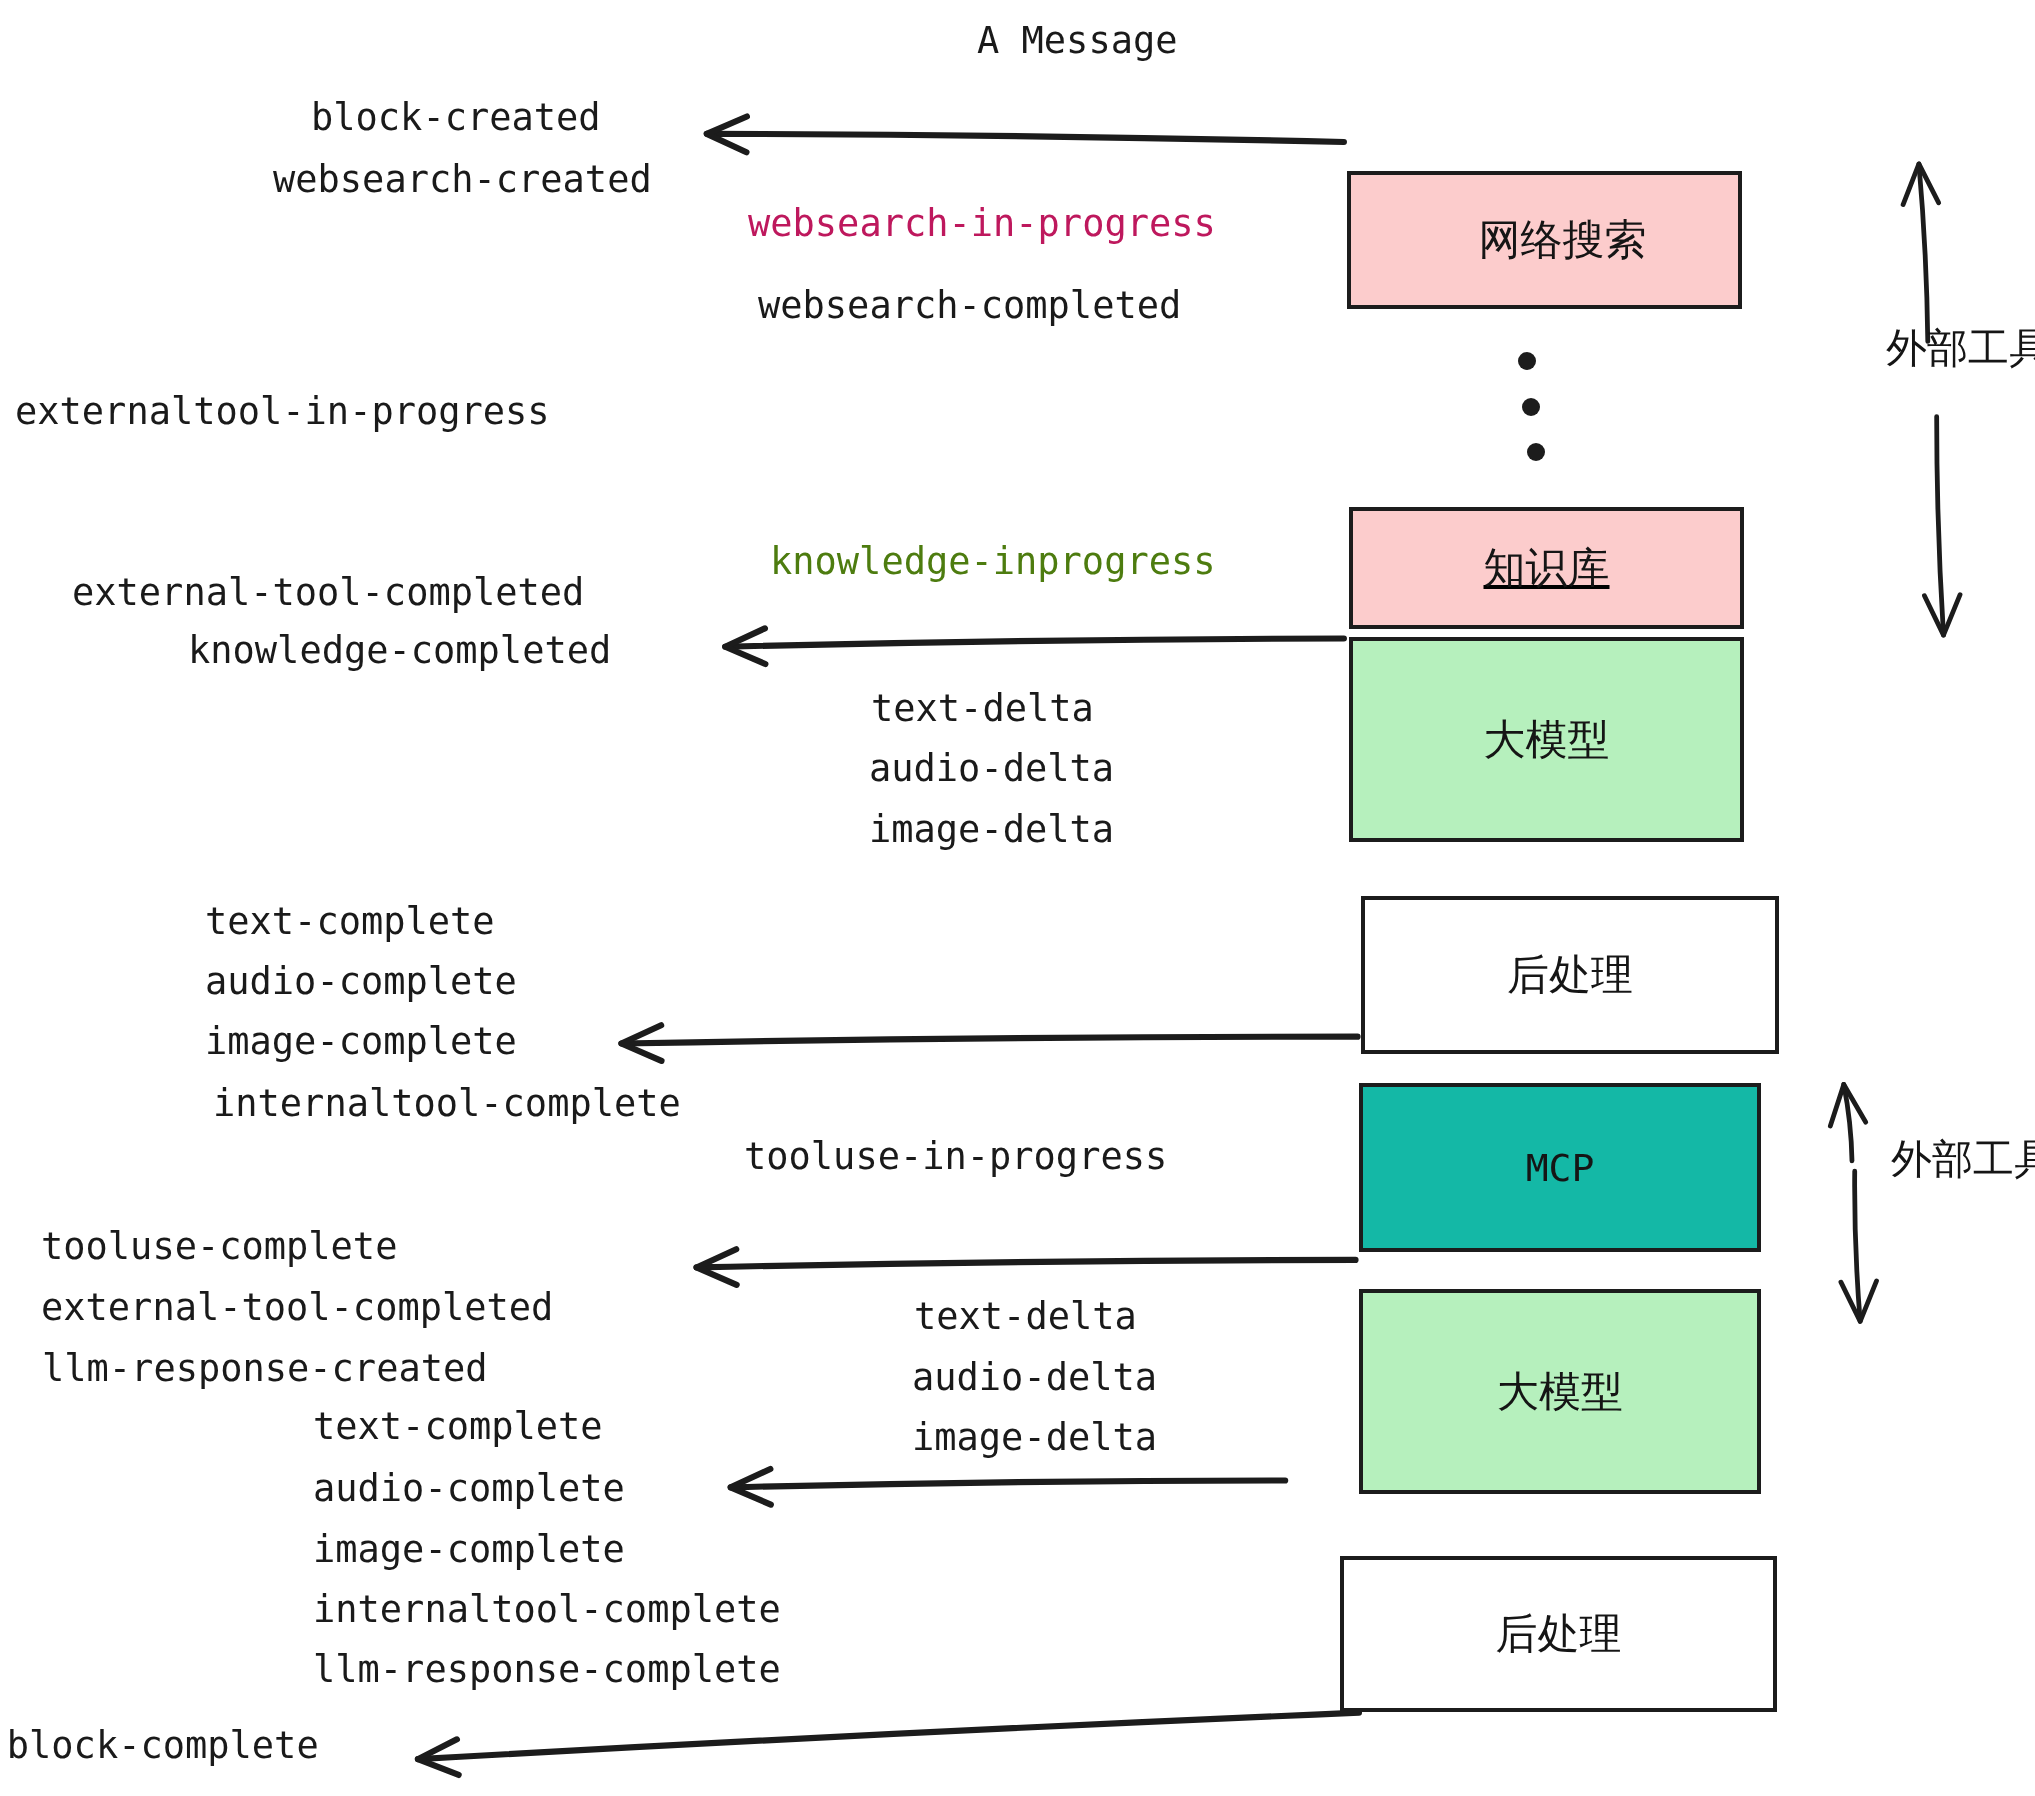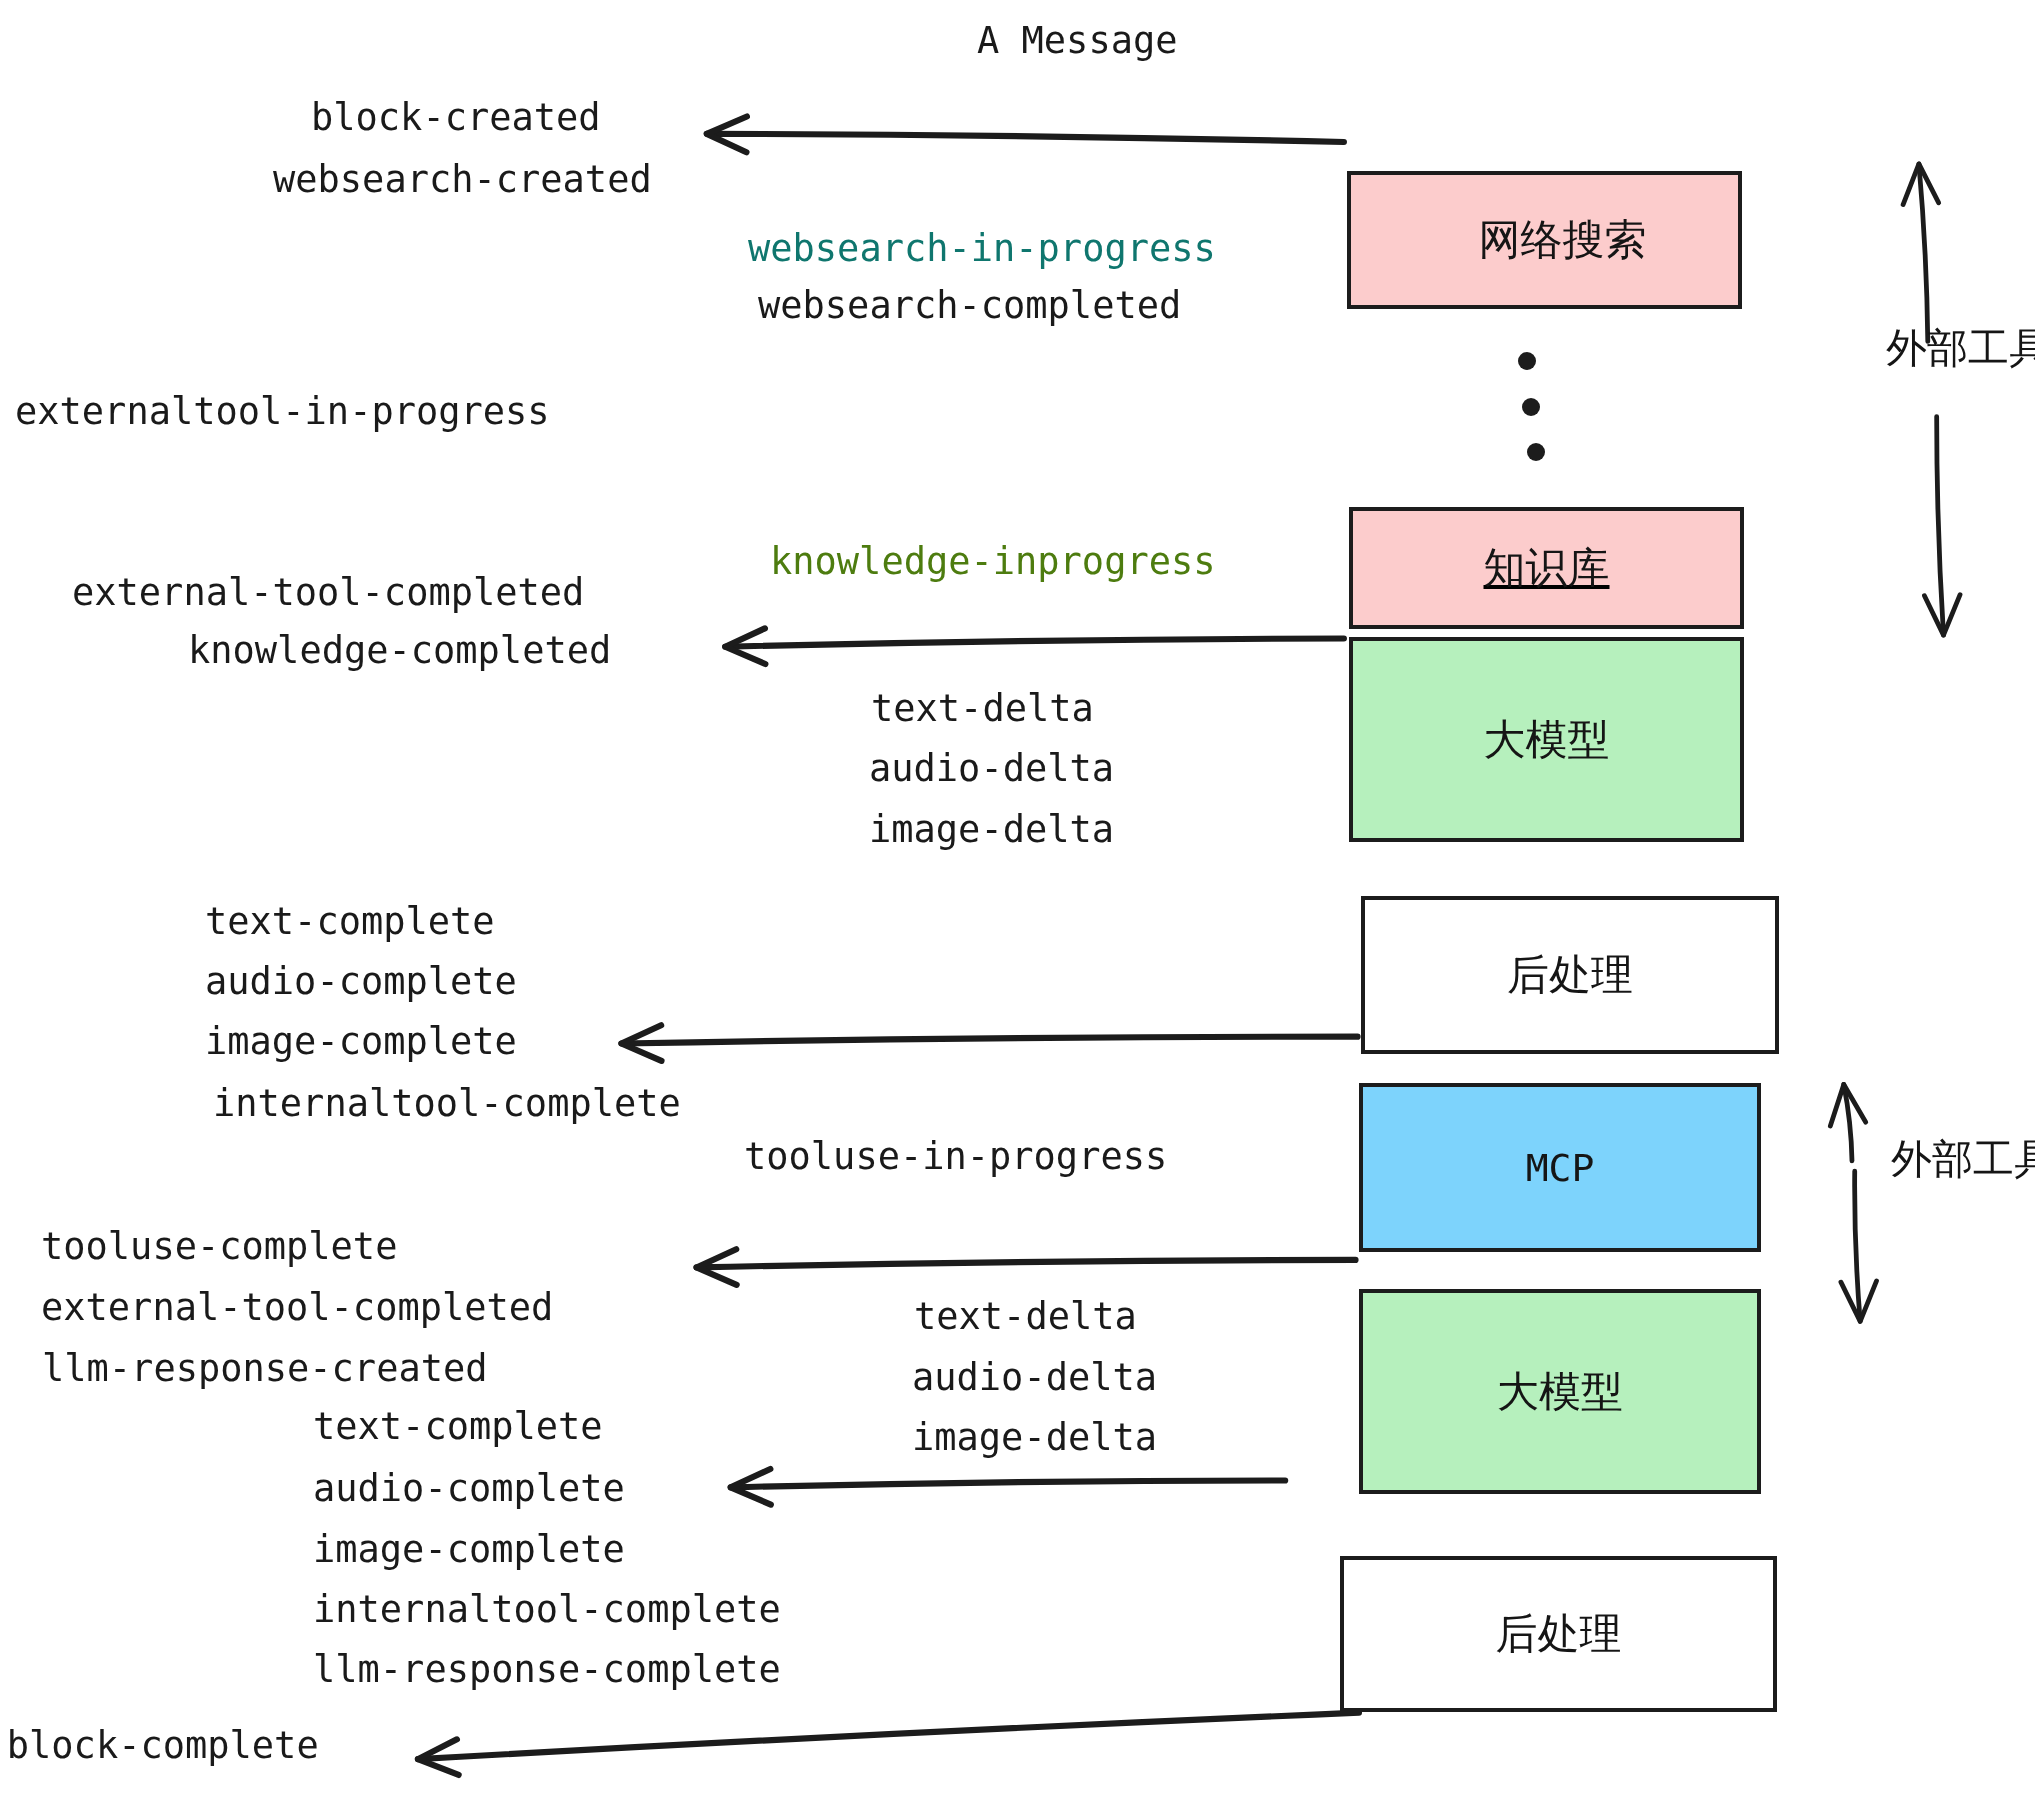--- a/index.html
+++ b/index.html
@@ -132,35 +132,35 @@
       </div>
       <div class="node-box" style="left: 1349px; top: 507px; width: 395px; height: 122px; background: rgb(252, 204, 204); border-color: rgb(28, 28, 28); text-decoration: underline;">
         <span class="node-label">知识库</span>
       </div>
       <div class="node-box" style="left: 1349px; top: 637px; width: 395px; height: 205px; background: rgb(182, 240, 189); border-color: rgb(28, 28, 28);">
         <span class="node-label">大模型</span>
       </div>
       <div class="node-box" style="left: 1361px; top: 896px; width: 418px; height: 158px; background: rgb(255, 255, 255); border-color: rgb(28, 28, 28);">
         <span class="node-label">后处理</span>
       </div>
-      <div class="node-box" style="left: 1359px; top: 1083px; width: 402px; height: 169px; background: #7dd3fc; border-color: rgb(28, 28, 28);">
+      <div class="node-box" style="left: 1359px; top: 1083px; width: 402px; height: 169px; background: #14b8a6; border-color: rgb(28, 28, 28);">
         <span class="node-label latin">MCP</span>
       </div>
       <div class="node-box" style="left: 1359px; top: 1289px; width: 402px; height: 205px; background: rgb(182, 240, 189); border-color: rgb(28, 28, 28);">
         <span class="node-label">大模型</span>
       </div>
       <div class="node-box" style="left: 1340px; top: 1556px; width: 437px; height: 156px; background: rgb(255, 255, 255); border-color: rgb(28, 28, 28);">
         <span class="node-label">后处理</span>
       </div>
     </div>
 
   <div id="events-container">
       <div class="evt" style="left: 311px; top: 99px; color: rgb(26, 26, 26);">block-created</div>
       <div class="evt" style="left: 273px; top: 161px; color: rgb(26, 26, 26);">websearch-created</div>
-      <div class="evt" style="left: 748px; top: 205px; color: #0f766e; margin-top: 25px;">websearch-in-progress</div>
+      <div class="evt" style="left: 748px; top: 205px; color: #be185d;">websearch-in-progress</div>
       <div class="evt" style="left: 758px; top: 287px; color: rgb(26, 26, 26);">websearch-completed</div>
       <div class="evt" style="left: 15px; top: 393px; color: rgb(26, 26, 26);">externaltool-in-progress</div>
       <div class="evt" style="left: 770px; top: 543px; color: #4d7c0f;">knowledge-inprogress</div>
       <div class="evt" style="left: 72px; top: 574px; color: rgb(26, 26, 26);">external-tool-completed</div>
       <div class="evt" style="left: 188px; top: 632px; color: rgb(26, 26, 26);">knowledge-completed</div>
       <div class="evt" style="left: 871px; top: 690px; color: rgb(26, 26, 26);">text-delta</div>
       <div class="evt" style="left: 869px; top: 750px; color: rgb(26, 26, 26);">audio-delta</div>
       <div class="evt" style="left: 869px; top: 811px; color: rgb(26, 26, 26);">image-delta</div>
       <div class="evt" style="left: 205px; top: 903px; color: rgb(26, 26, 26);">text-complete</div>
       <div class="evt" style="left: 205px; top: 963px; color: rgb(26, 26, 26);">audio-complete</div>

